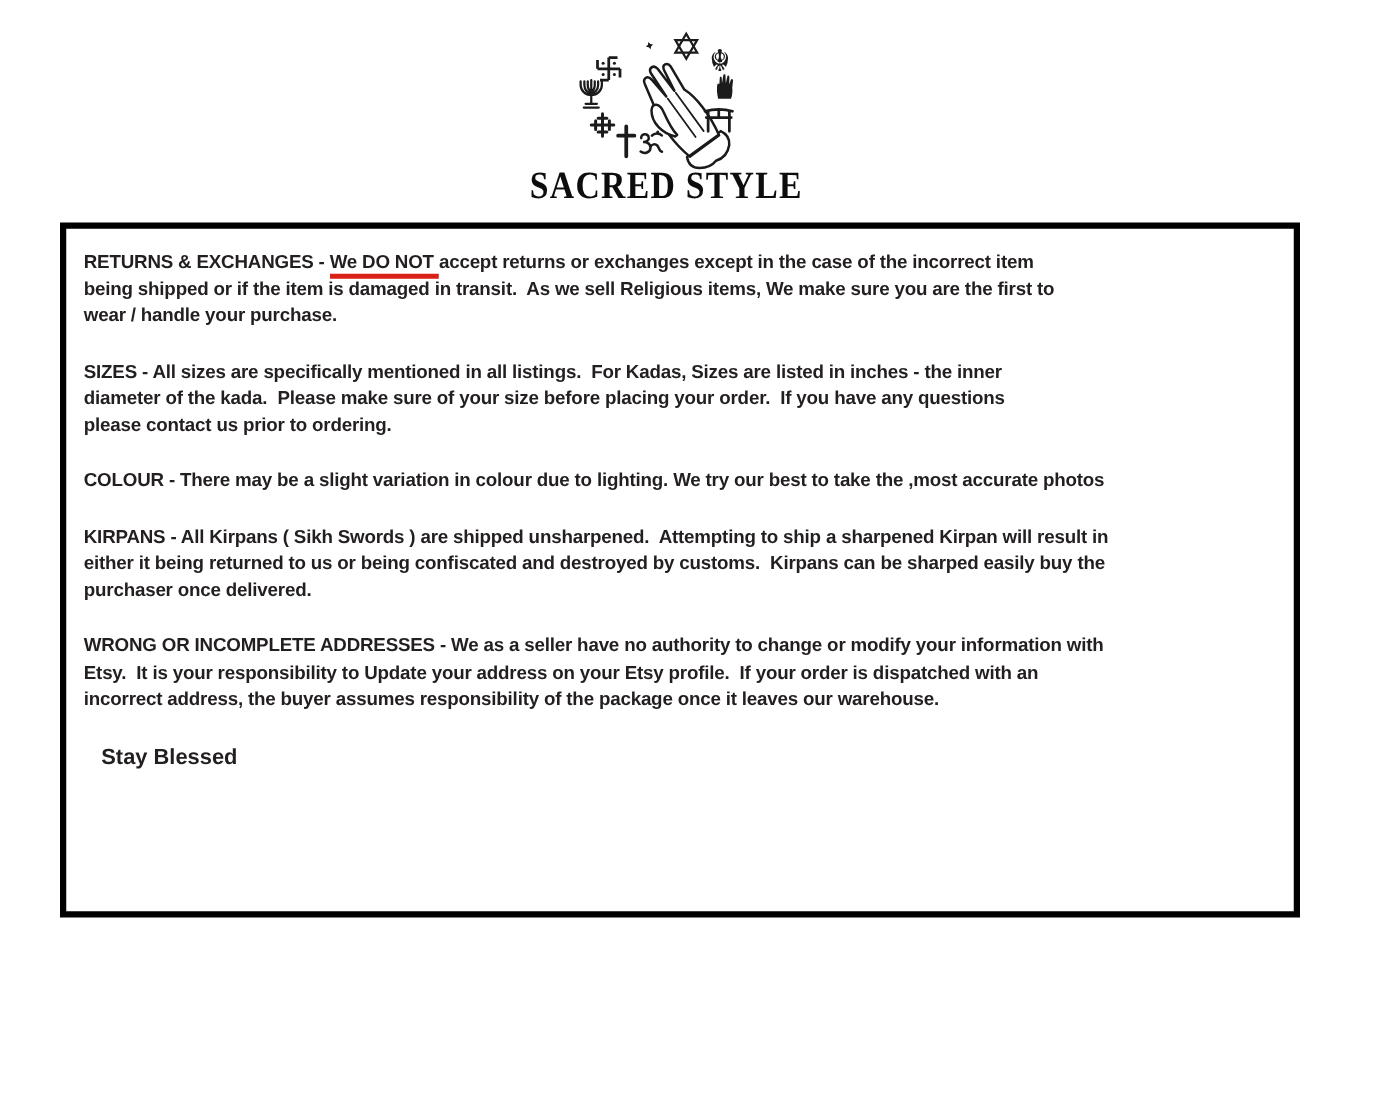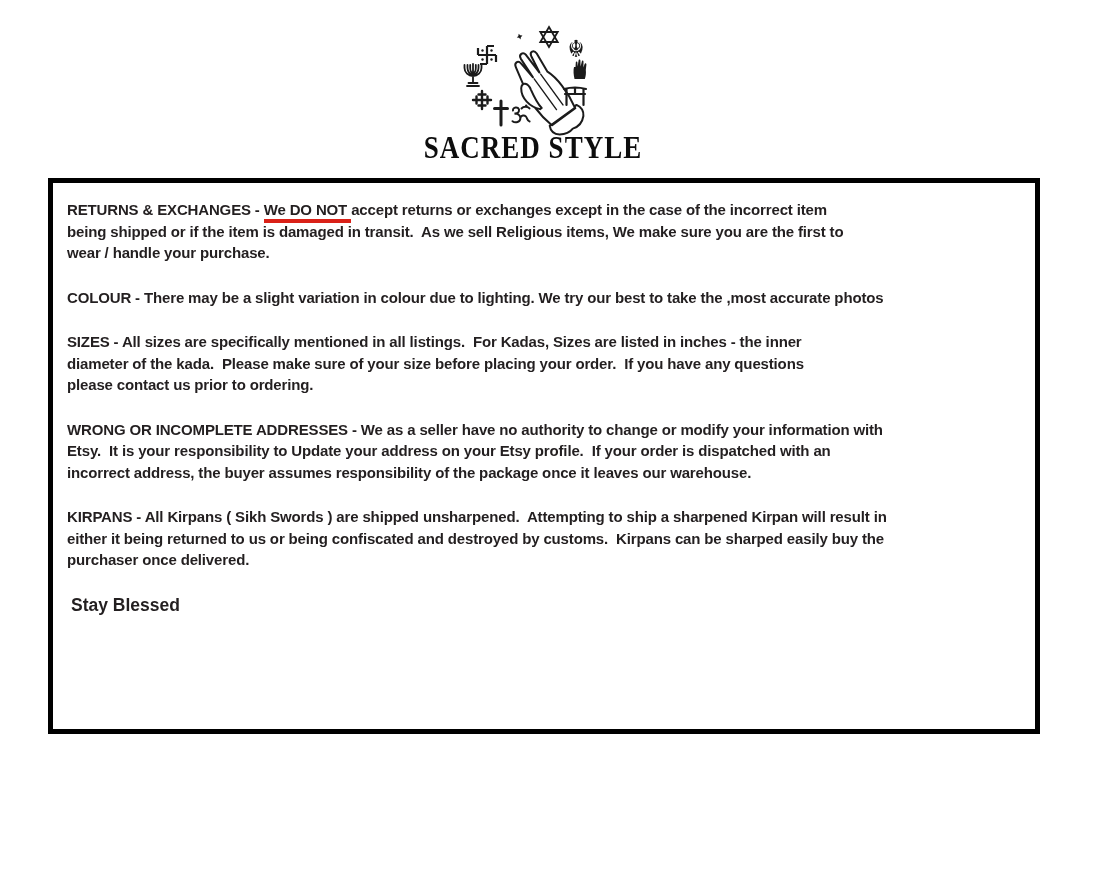--- a/index.html
+++ b/index.html
@@ -44,21 +44,21 @@
   }
   .para.extra-top{margin-top:10px;}
   .red-underline{
     border-bottom:4px solid #da2118;
     padding-bottom:1px;
   }
   .signoff{
     font-weight:bold;
     font-size:17.5px;
     line-height:22px;
-    margin:4px;
+    margin:14px;
   }
   .logo-svg text{font-family:"DejaVu Sans",sans-serif;fill:#1b1b1b;}
 </style>
 </head>
 <body>
 
 <div class="logo-wrap">
   <svg class="logo-svg" width="230" height="124" viewBox="0 0 230 124">
 
     <g transform="translate(114,73) rotate(-36)" fill="#ffffff" stroke="#1b1b1b" stroke-width="2" stroke-linejoin="round" stroke-linecap="round">
@@ -123,30 +123,30 @@
 
 <div class="brand-title">SACRED STYLE</div>
 
 <div class="policy-box">
 
   <p class="para"><span>RETURNS &amp; EXCHANGES - </span><span class="red-underline">We DO NOT&nbsp;</span><span>accept returns or exchanges except in the case of the incorrect item
 being shipped or if the item is damaged in transit.  As we sell Religious items, We make sure you are the first to
 wear / handle your purchase.</span></p>
 
 
-  <p class="para extra-top"><span>COLOUR - There may be a slight variation in colour due to lighting. We try our best to take the ,most accurate photos</span></p>
-
   <p class="para"><span>SIZES - All sizes are specifically mentioned in all listings.  For Kadas, Sizes are listed in inches - the inner
 diameter of the kada.  Please make sure of your size before placing your order.  If you have any questions
 please contact us prior to ordering.</span></p>
 
-  <p class="para"><span>WRONG OR INCOMPLETE ADDRESSES - We as a seller have no authority to change or modify your information with
-Etsy.  It is your responsibility to Update your address on your Etsy profile.  If your order is dispatched with an
-incorrect address, the buyer assumes responsibility of the package once it leaves our warehouse.</span></p>
+  <p class="para extra-top"><span>COLOUR - There may be a slight variation in colour due to lighting. We try our best to take the ,most accurate photos</span></p>
 
   <p class="para"><span>KIRPANS - All Kirpans ( Sikh Swords ) are shipped unsharpened.  Attempting to ship a sharpened Kirpan will result in
 either it being returned to us or being confiscated and destroyed by customs.  Kirpans can be sharped easily buy the
 purchaser once delivered.</span></p>
+
+  <p class="para"><span>WRONG OR INCOMPLETE ADDRESSES - We as a seller have no authority to change or modify your information with
+Etsy.  It is your responsibility to Update your address on your Etsy profile.  If your order is dispatched with an
+incorrect address, the buyer assumes responsibility of the package once it leaves our warehouse.</span></p>
 
 
   <p class="signoff">Stay Blessed</p>
 
 </div>
 
 </body></html>

